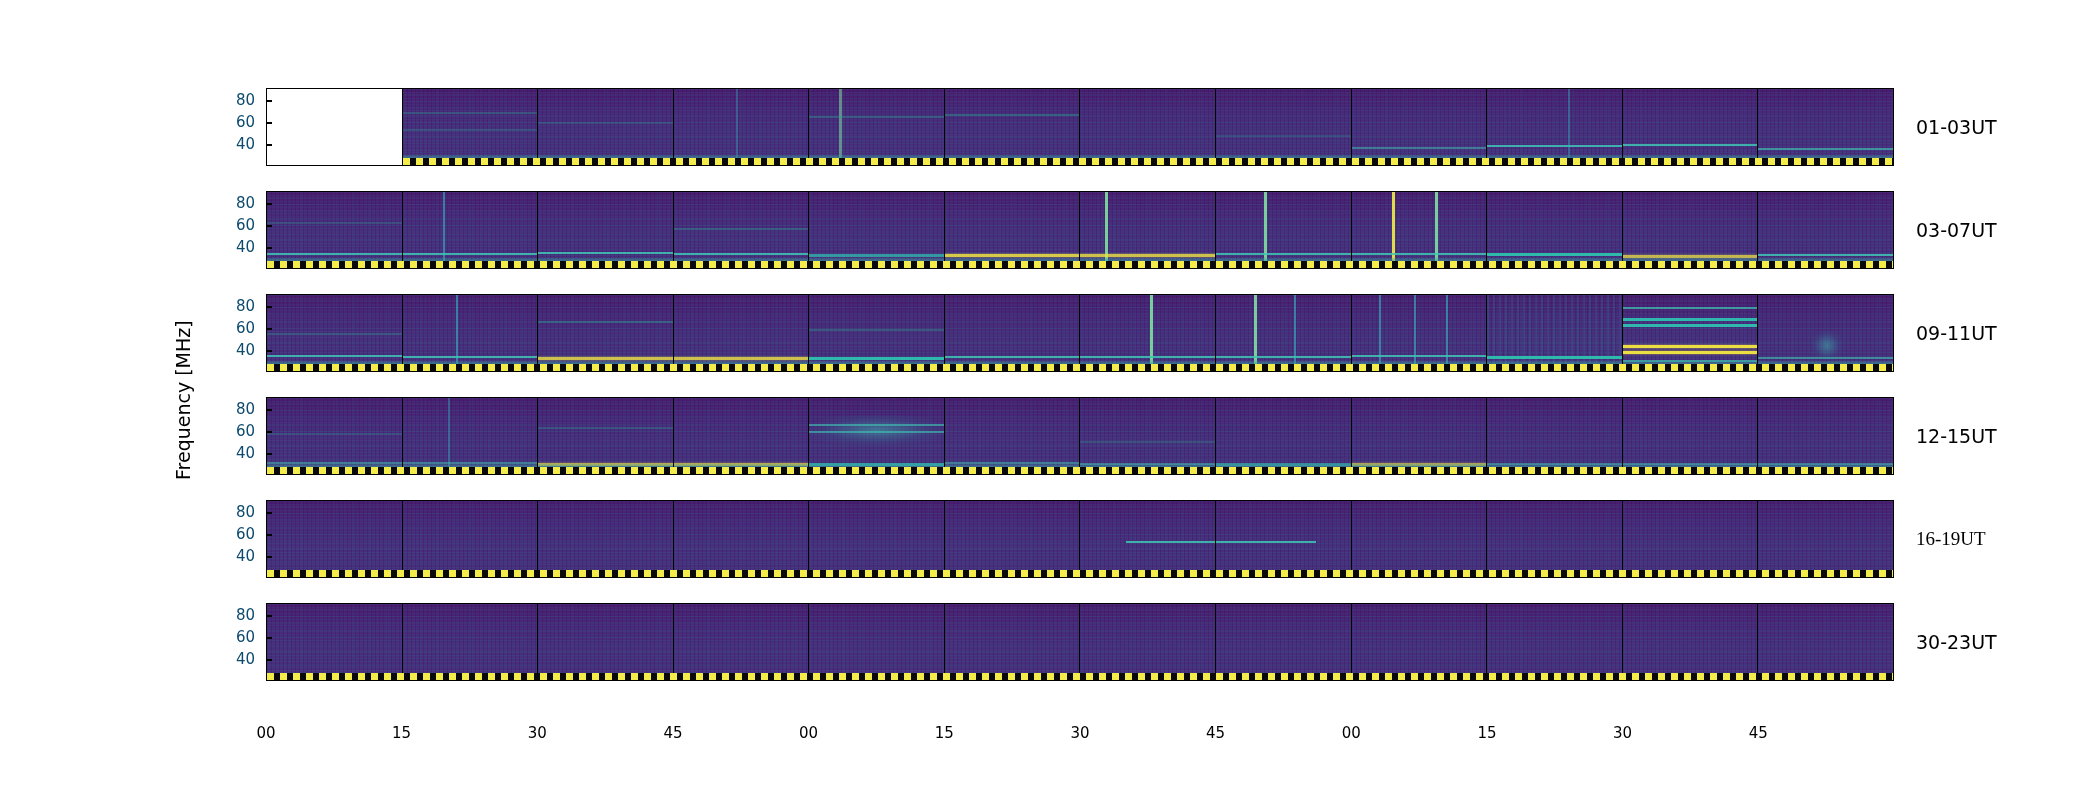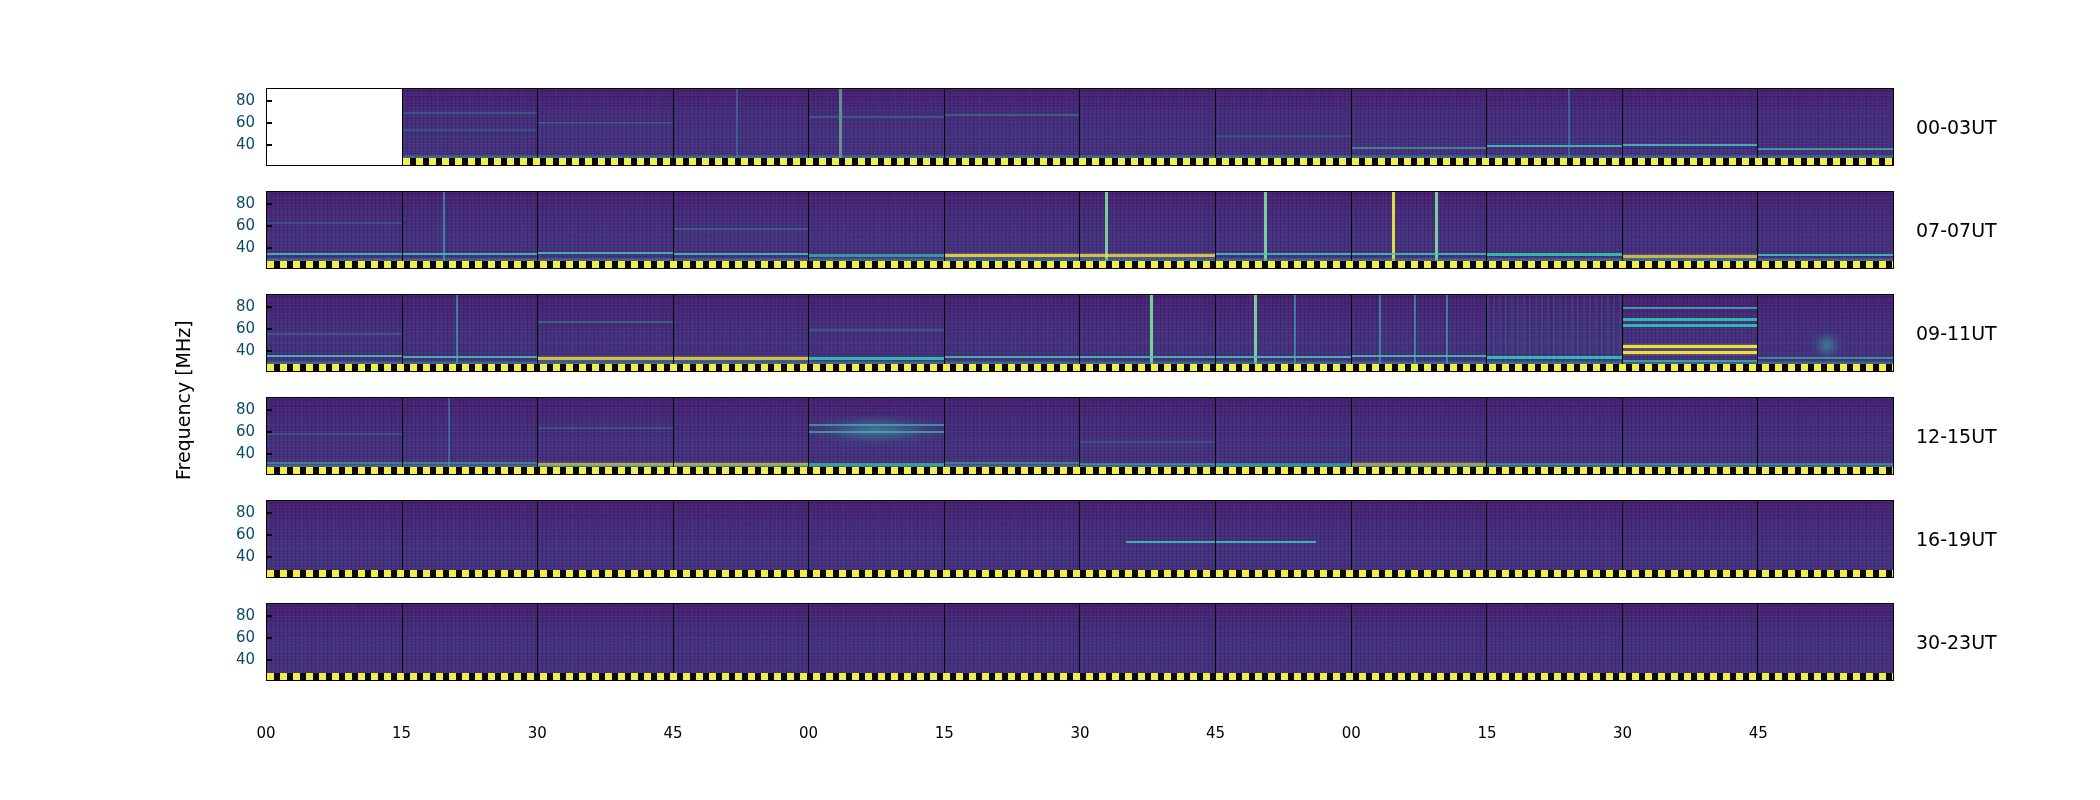--- a/index.html
+++ b/index.html
@@ -208,21 +208,21 @@
             </div>
         </div>
         <div class="dashstrip partial"></div>
       </div>
       <div class="ytick inner" style="top:16%;"></div>
         <div class="ylab" style="top:16%;">80</div>
       <div class="ytick inner" style="top:44%;"></div>
         <div class="ylab" style="top:44%;">60</div>
       <div class="ytick inner" style="top:72%;"></div>
         <div class="ylab" style="top:72%;">40</div>
-      <div class="rowlabel" style="top:50%;">00-03UT</div>
+      <div class="rowlabel" style="top:50%;">01-03UT</div>
     </div>
 
     <div class="row" style="top:103px;height:78px;">
       <div class="rowplot">
         <div class="panels">
           <div class="panel">
               <div class="spec">
                 <div class="base"></div>
                 <div class="mottle"></div>
             <div class="hline" style="top:40%;opacity:.3;"></div>
@@ -326,21 +326,21 @@
             </div>
         </div>
         <div class="dashstrip"></div>
       </div>
       <div class="ytick inner" style="top:16%;"></div>
         <div class="ylab" style="top:16%;">80</div>
       <div class="ytick inner" style="top:44%;"></div>
         <div class="ylab" style="top:44%;">60</div>
       <div class="ytick inner" style="top:72%;"></div>
         <div class="ylab" style="top:72%;">40</div>
-      <div class="rowlabel" style="top:50%;">07-07UT</div>
+      <div class="rowlabel" style="top:50%;">03-07UT</div>
     </div>
 
     <div class="row" style="top:206px;height:78px;">
       <div class="rowplot">
         <div class="panels">
           <div class="panel">
               <div class="spec">
                 <div class="base"></div>
                 <div class="mottle"></div>
             <div class="hline" style="top:50%;opacity:.35;"></div>
@@ -661,21 +661,21 @@
             </div>
         </div>
         <div class="dashstrip"></div>
       </div>
       <div class="ytick inner" style="top:16%;"></div>
         <div class="ylab" style="top:16%;">80</div>
       <div class="ytick inner" style="top:44%;"></div>
         <div class="ylab" style="top:44%;">60</div>
       <div class="ytick inner" style="top:72%;"></div>
         <div class="ylab" style="top:72%;">40</div>
-      <div class="rowlabel" style="top:50%;">16-19UT</div>
+      <div class="rowlabel" style="top:50%;font-family:Liberation Serif, serif;">16-19UT</div>
     </div>
 
     <div class="row" style="top:515px;height:78px;">
       <div class="rowplot">
         <div class="panels">
           <div class="panel">
               <div class="spec">
                 <div class="base"></div>
                 <div class="mottle"></div>
               </div>

